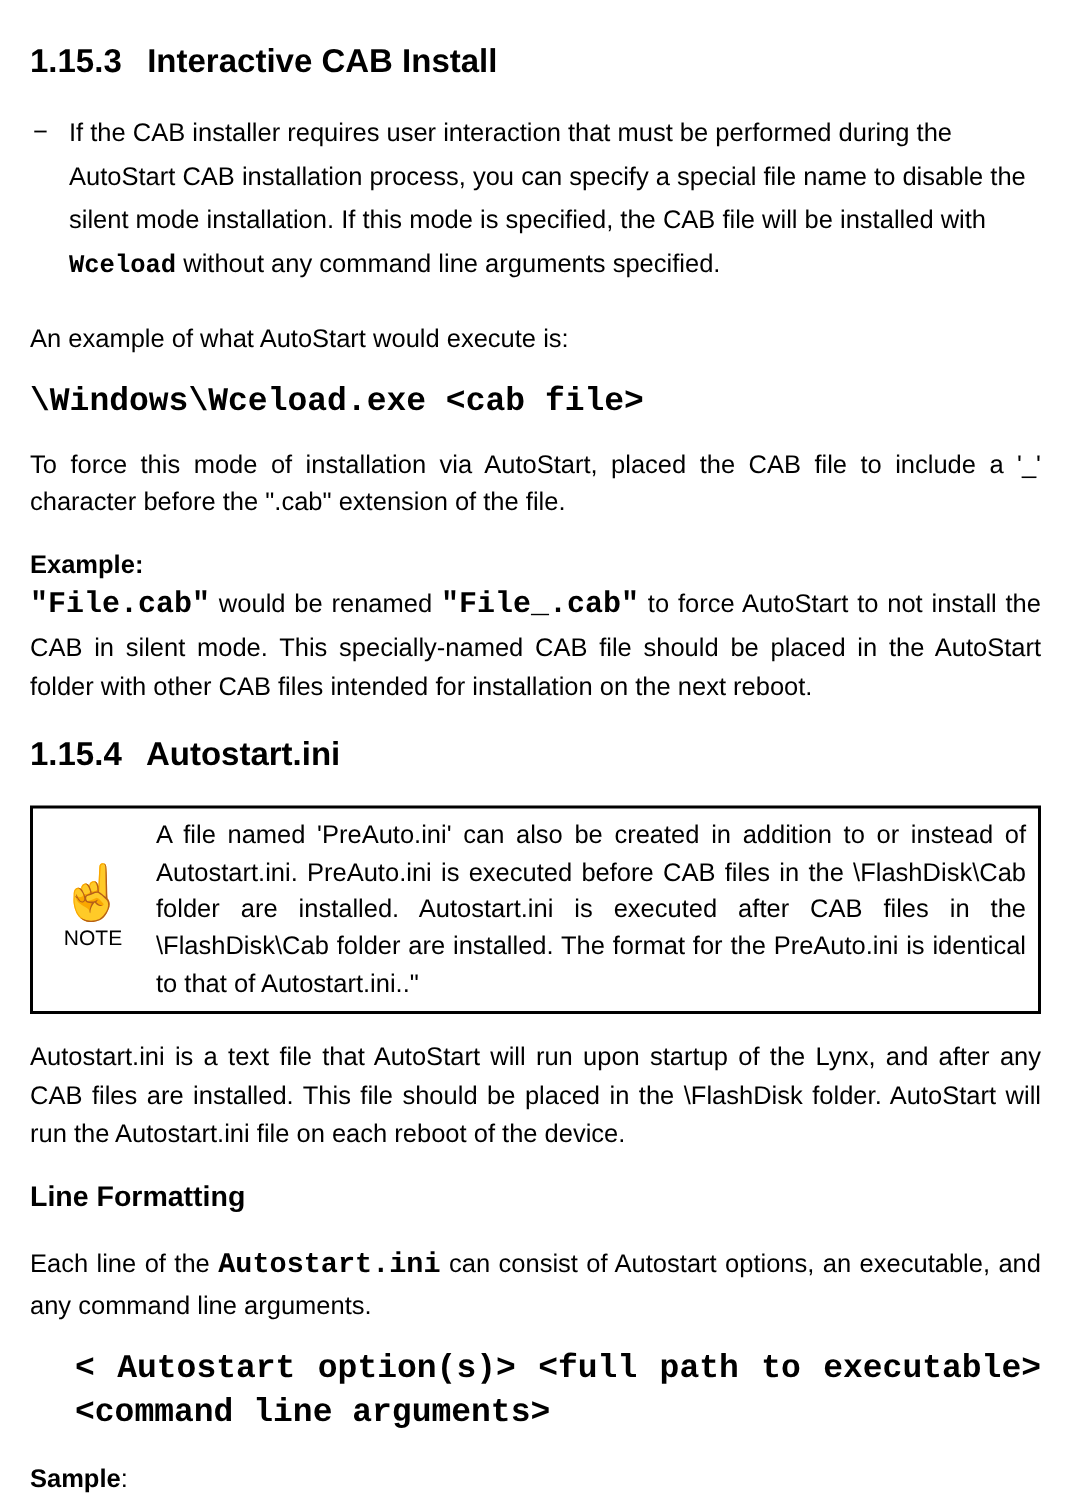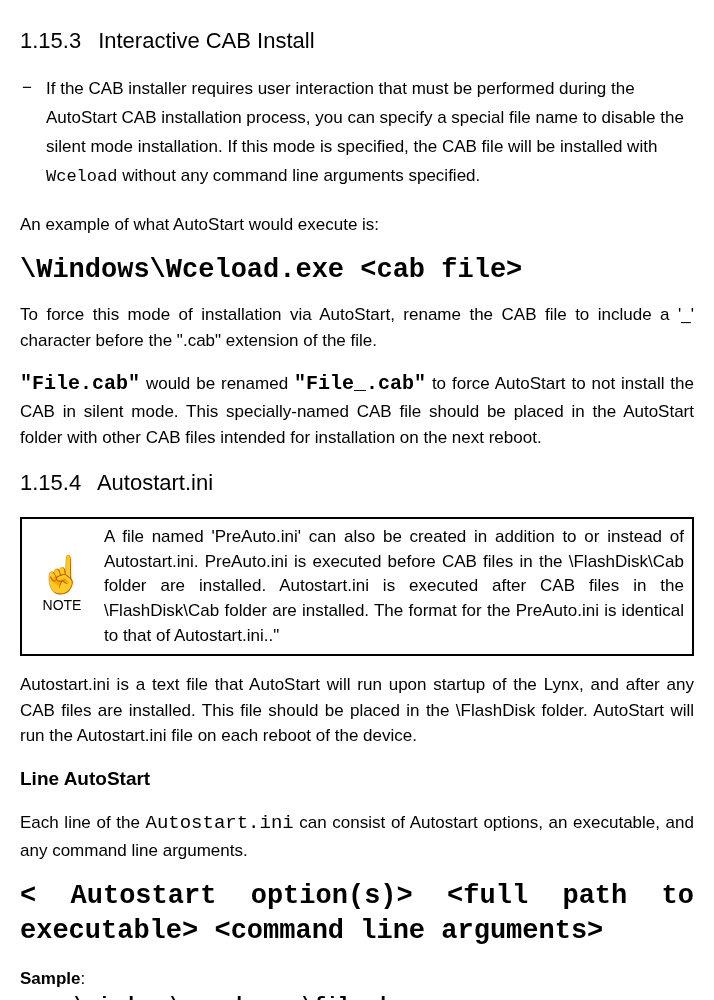--- a/index.html
+++ b/index.html
@@ -6,25 +6,25 @@
       font-family: Arial, Helvetica, sans-serif;
       font-size: 17px;
       line-height: 1.5;
       color: #000;
       margin: 0;
       padding: 16px 20px;
       max-width: 714px;
     }
     .mono {
       font-family: "Courier New", Courier, monospace;
-      font-weight: normal;
+      font-weight: bold;
     }
     .heading2 {
       font-size: 22px;
-      font-weight: normal;
+      font-weight: bold;
       margin: 8px 0 18px 0;
     }
     .heading3 {
       font-size: 19px;
       font-weight: bold;
       margin: 16px 0 10px 0;
     }
     .bullet-row {
       display: flex;
       margin-bottom: 20px;
@@ -37,21 +37,21 @@
     .bullet-text {
       flex: 1;
       line-height: 1.7;
     }
     .para {
       margin: 16px 0;
       text-align: justify;
     }
     .big-mono {
       font-family: "Courier New", Courier, monospace;
-      font-size: 27px;
+      font-size: 22px;
       font-weight: bold;
       line-height: 1.3;
       text-align: justify;
     }
     .big-mono2 {
       font-family: "Courier New", Courier, monospace;
       font-size: 20px;
       font-weight: bold;
     }
     .label-bold {
@@ -109,47 +109,48 @@
 <div class="bullet-row">
   <div class="bullet-dash">−</div>
   <div class="bullet-text">
     <span>If the CAB installer requires user interaction that must be performed during the AutoStart CAB installation process, you can specify a special file name to disable the silent mode installation. If this mode is specified, the CAB file will be installed with </span><span class="mono">Wceload</span><span> without any command line arguments specified.</span>
   </div>
 </div>
 
 <div class="para">An example of what AutoStart would execute is:</div>
 <div class="big-mono">\Windows\Wceload.exe &lt;cab file&gt;</div>
 
-<div class="para" style="margin-top:14px;">To force this mode of installation via AutoStart, rename the CAB file to include a '_' character before the ".cab" extension of the file.</div>
+<div class="para" style="margin-top:14px;">To force this mode of installation via AutoStart, placed the CAB file to include a '_' character before the ".cab" extension of the file.</div>
 
 <div style="margin-top:14px;">
+  <div class="label-bold">Example:</div>
   <div class="para" style="margin-top:0;">
     <span class="big-mono2">"File.cab"</span><span> would be renamed </span><span class="big-mono2">"File_.cab"</span><span> to force AutoStart to not install the CAB in silent mode. This specially-named CAB file should be placed in the AutoStart folder with other CAB files intended for installation on the next reboot.</span>
   </div>
 </div>
 
 <div class="heading2" style="">
   <span class="sep-num">1.15.4</span>
   <span>Autostart.ini</span>
 </div>
 
 <div class="note-box">
   <div class="note-left">
     <div class="note-icon">☝</div>
     <div class="note-label">NOTE</div>
   </div>
   <div class="note-text">A file named 'PreAuto.ini' can also be created in addition to or instead of Autostart.ini. PreAuto.ini is executed before CAB files in the \FlashDisk\Cab folder are installed. Autostart.ini is executed after CAB files in the \FlashDisk\Cab folder are installed. The format for the PreAuto.ini is identical to that of Autostart.ini.."</div>
 </div>
 
 <div class="para">Autostart.ini is a text file that AutoStart will run upon startup of the Lynx, and after any CAB files are installed. This file should be placed in the \FlashDisk folder. AutoStart will run the Autostart.ini file on each reboot of the device.</div>
 
-<div class="heading3">Line AutoStart</div>
+<div class="heading3">Line Formatting</div>
 
 <div class="para">
   <span>Each line of the </span><span class="mono" style="font-size:19px;">Autostart.ini</span><span> can consist of Autostart options, an executable, and any command line arguments.</span>
 </div>
 
-<div class="big-mono" style="margin-top:14px; text-align-last:left;">&lt; Autostart option(s)&gt; &lt;full path to executable&gt; &lt;command line arguments&gt;</div>
+<div class="big-mono" style="margin-top:14px; text-align-last:left;margin-left:30px;">&lt; Autostart option(s)&gt; &lt;full path to executable&gt; &lt;command line arguments&gt;</div>
 
 <div style="margin-top:16px;">
   <span class="label-bold">Sample</span><span>:</span>
   <div class="sample-line">- \windows\pword.exe \file.doc</div>
 </div>
 
 </body></html>

